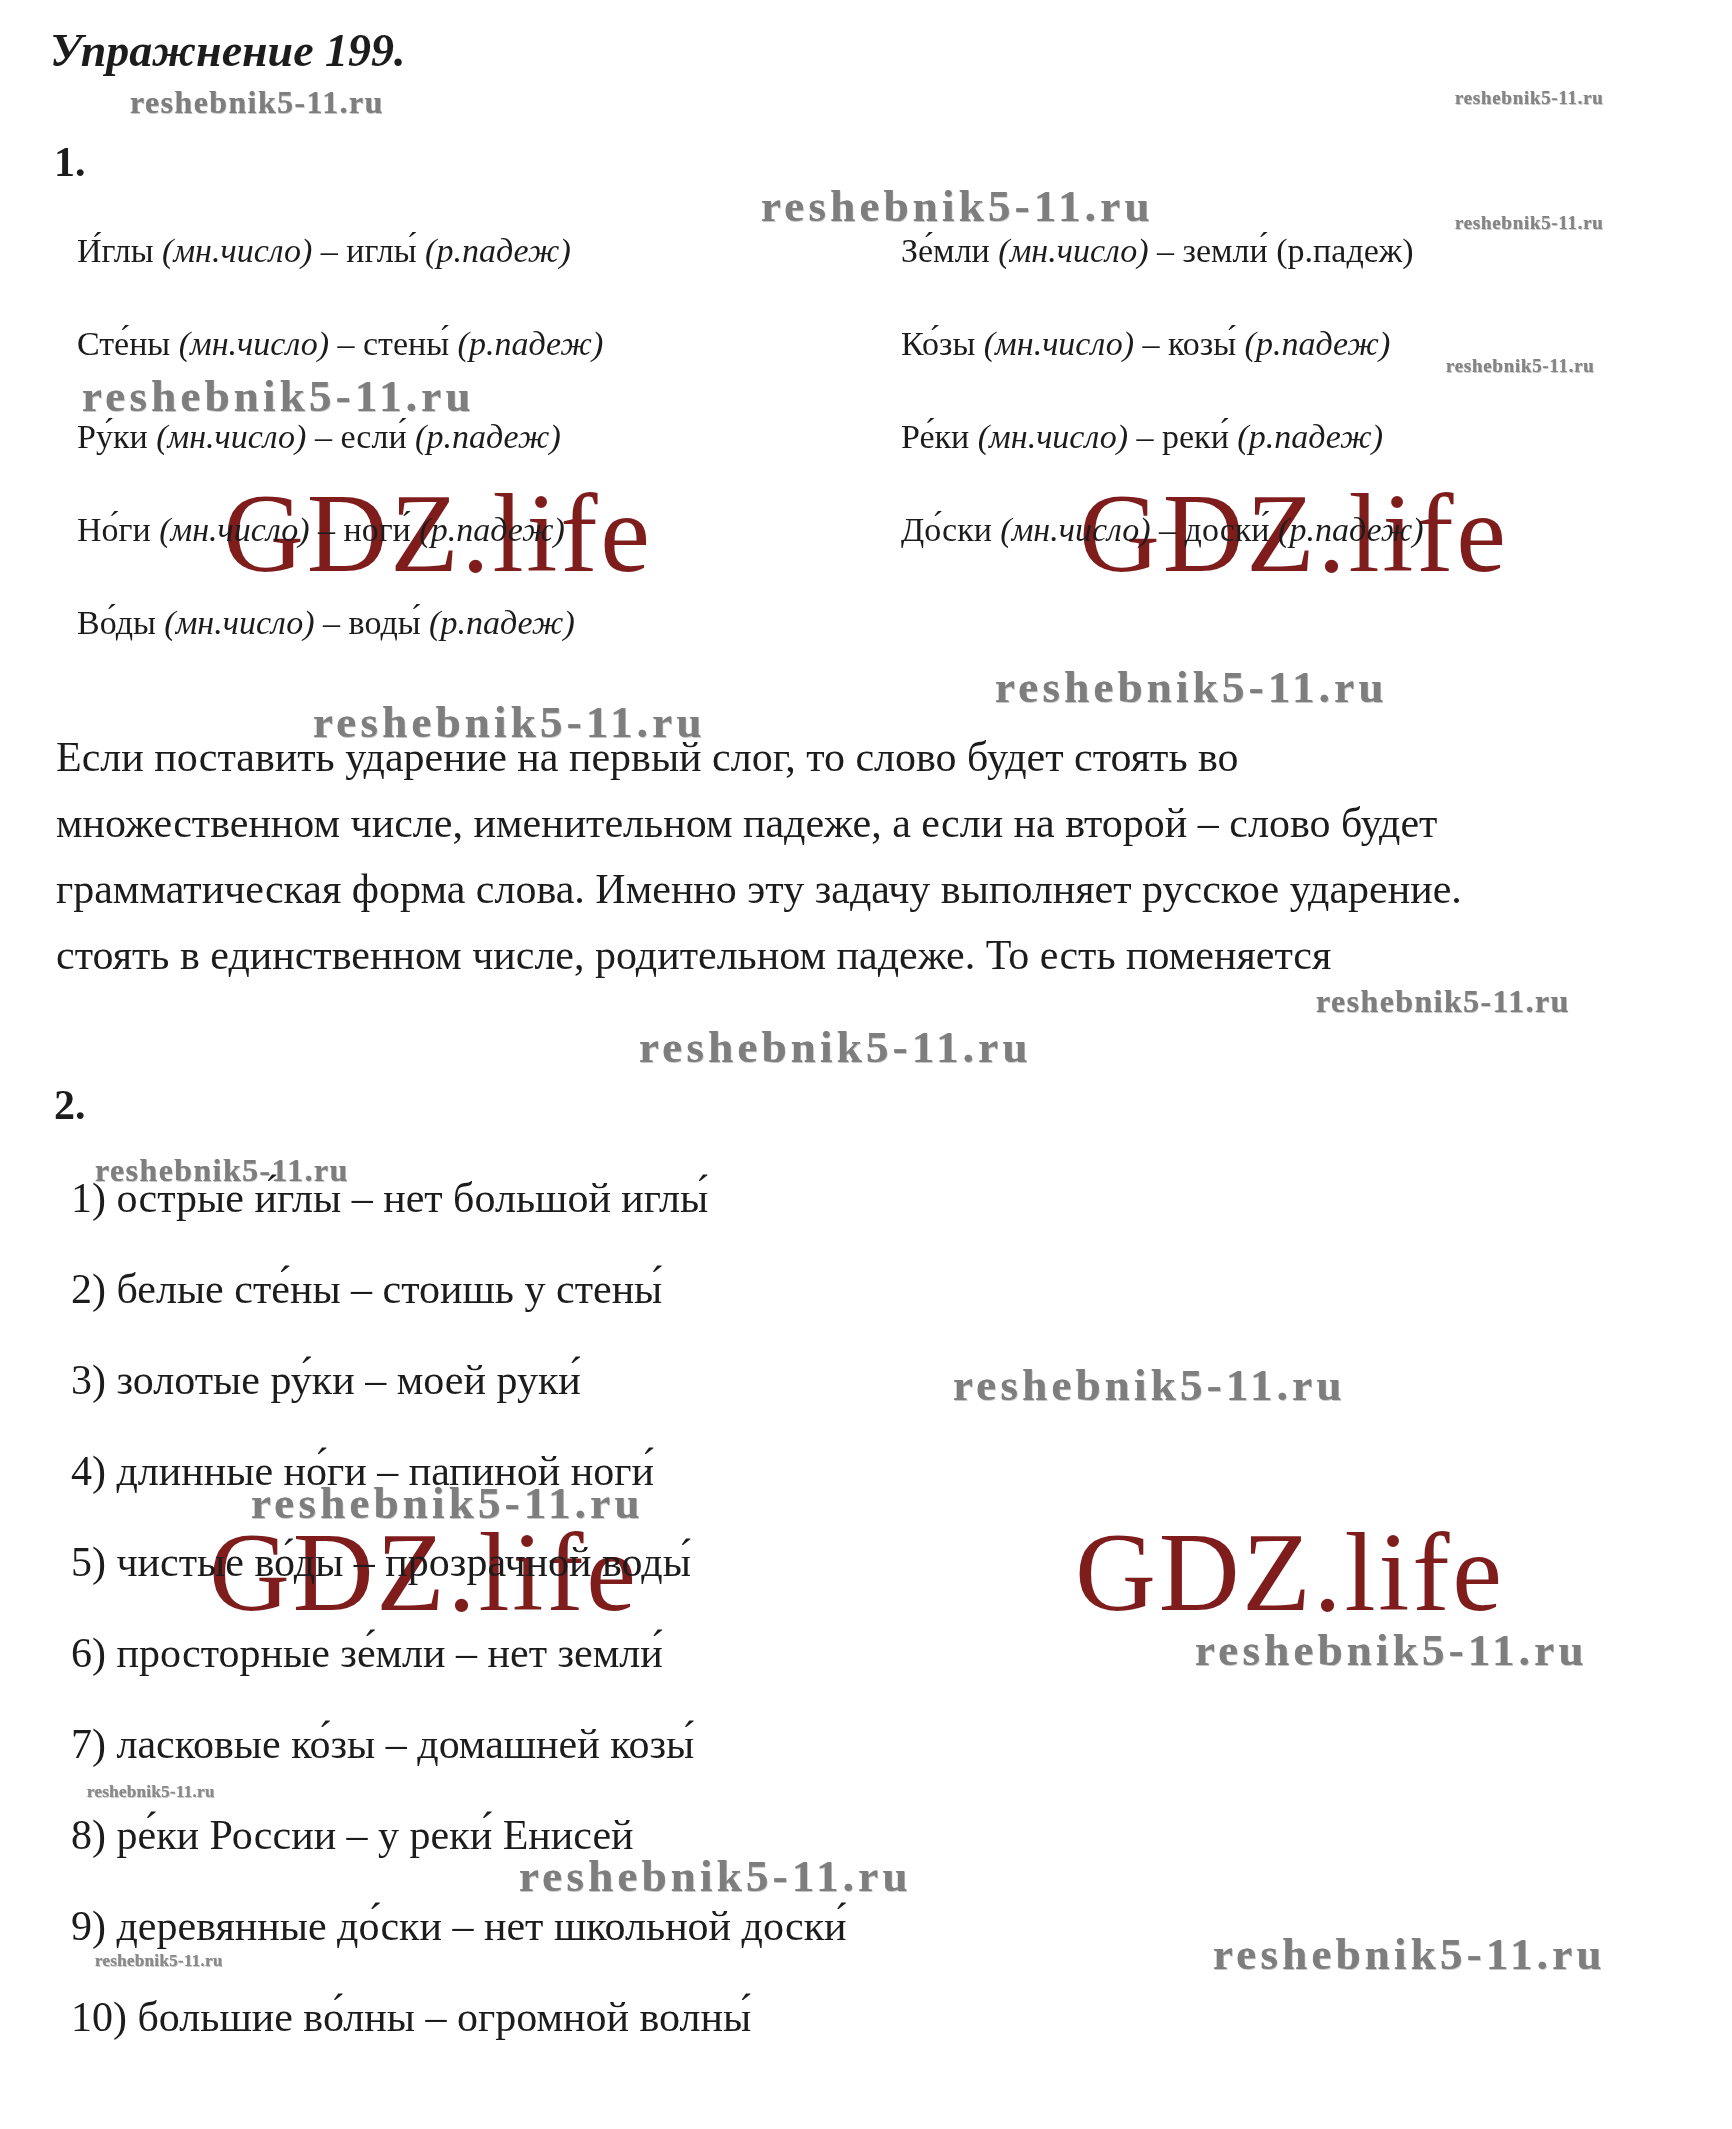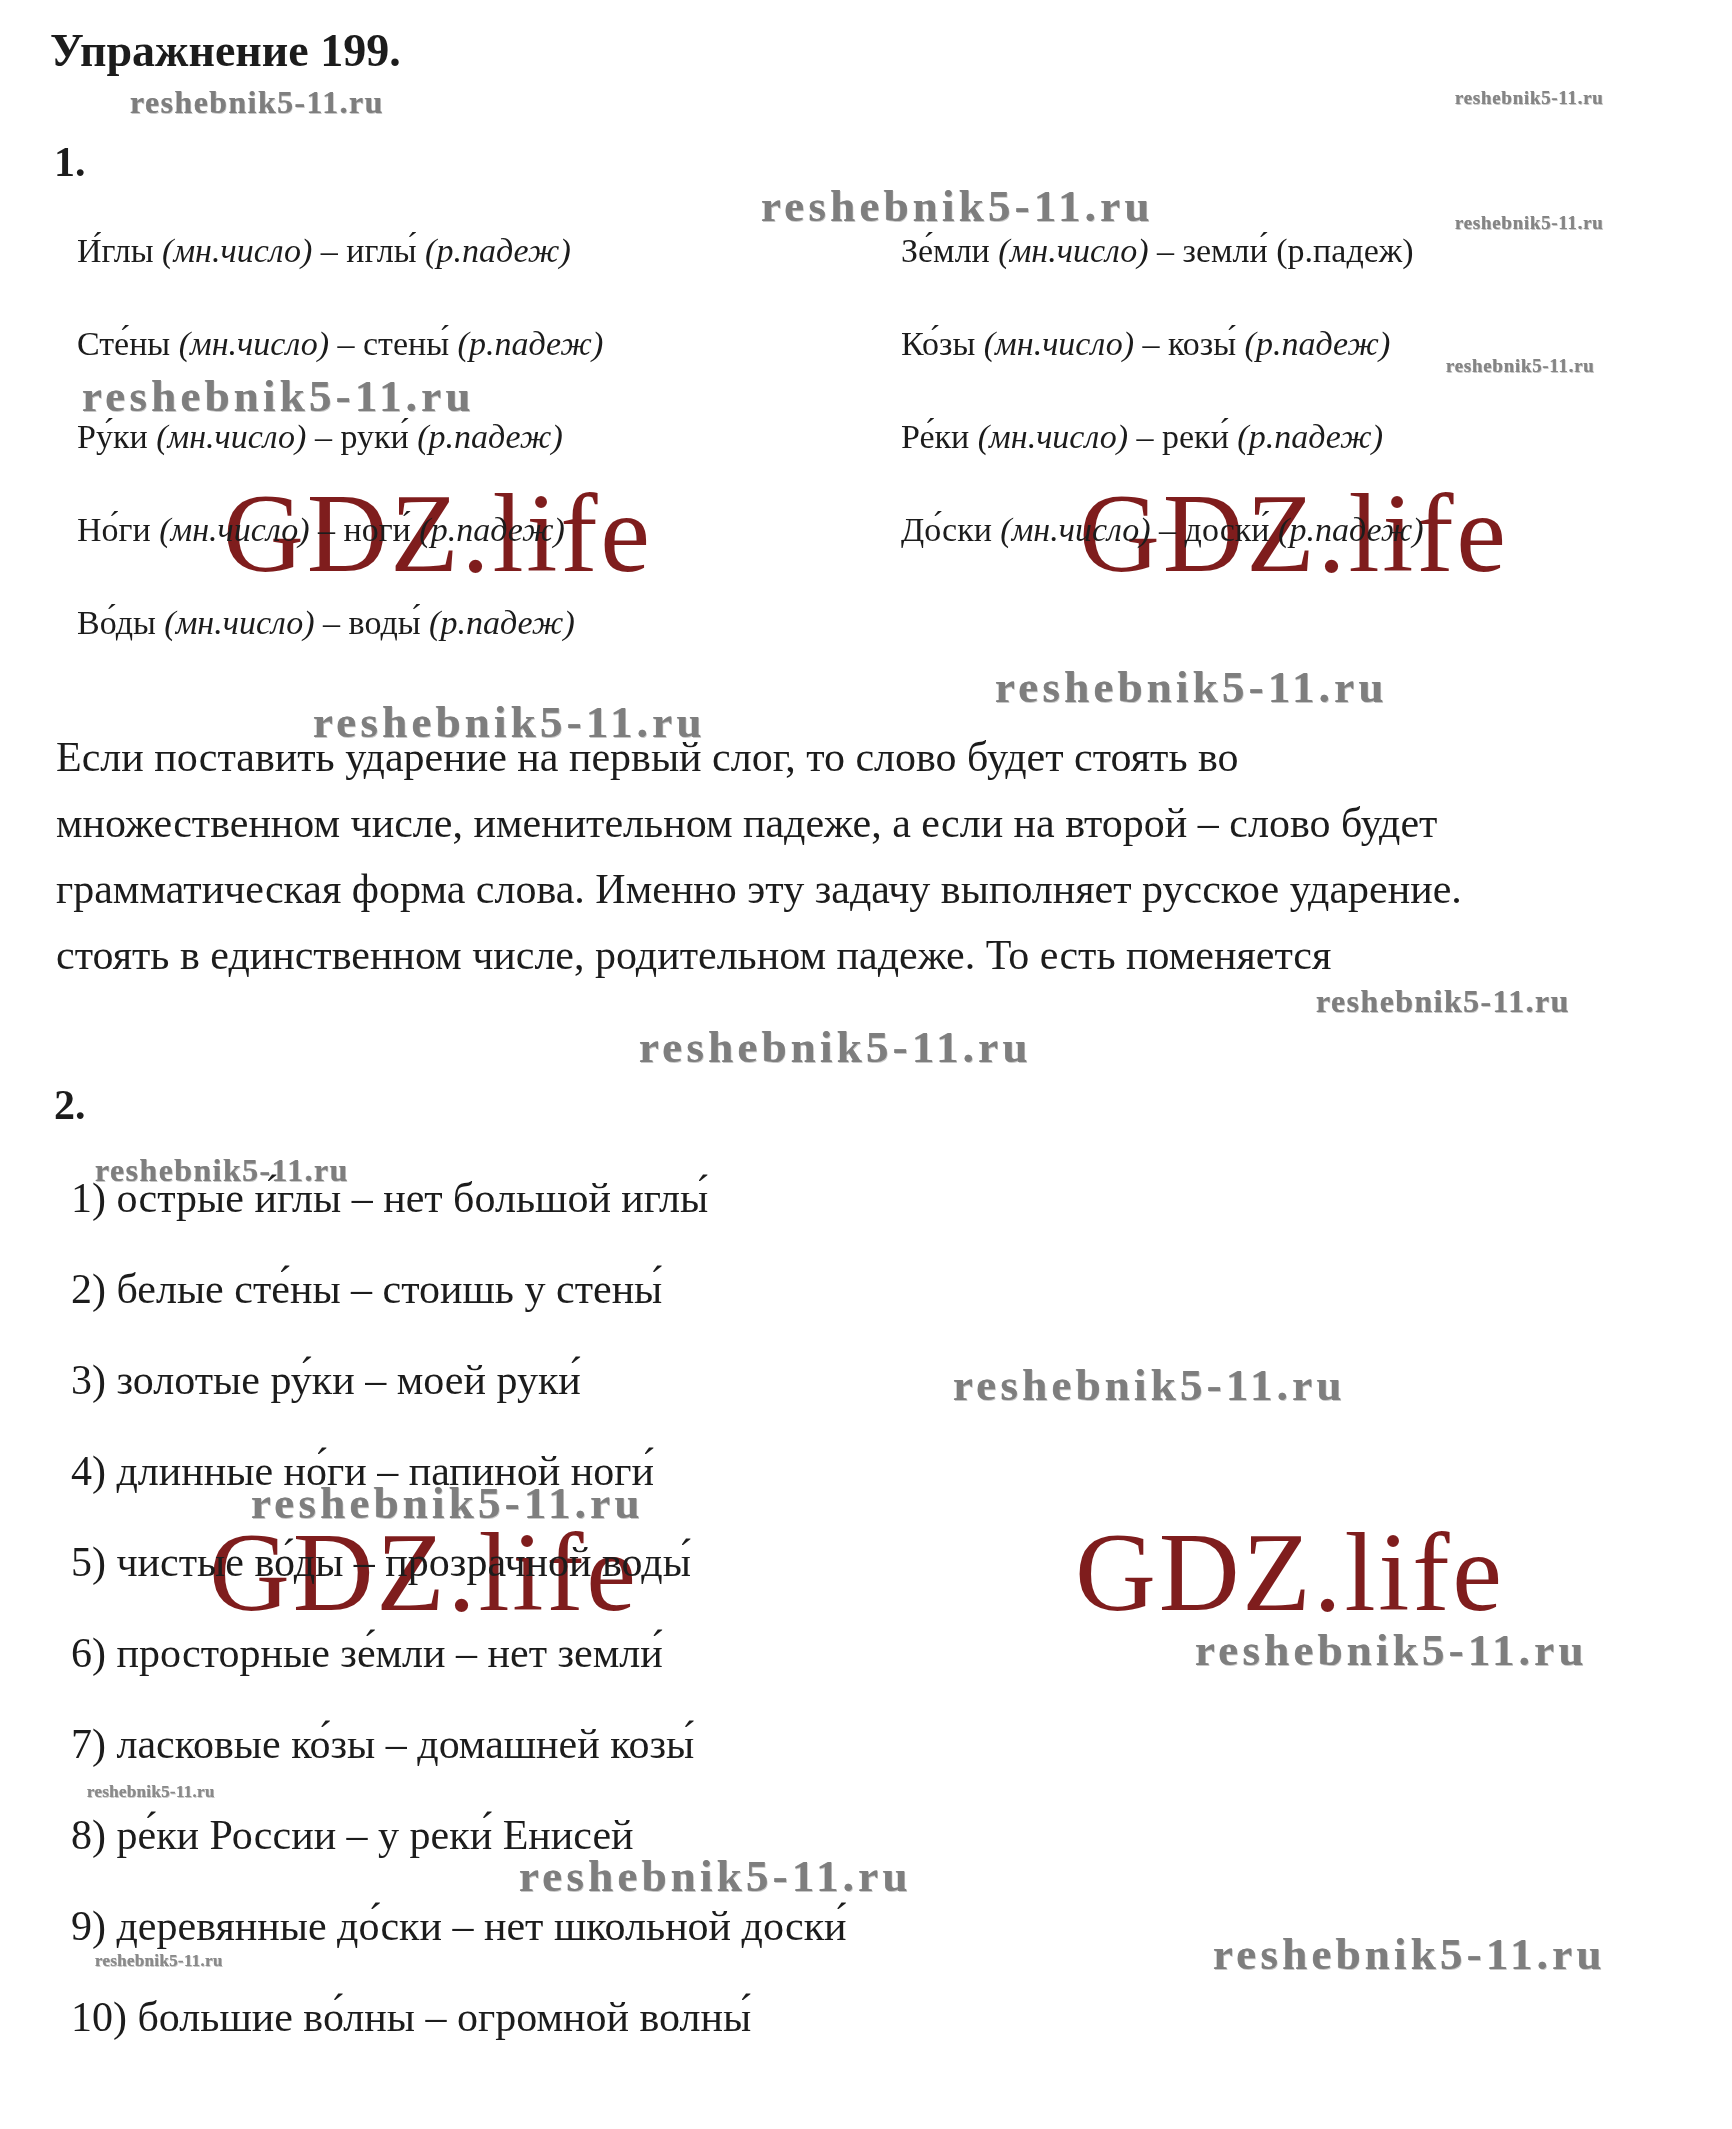--- a/index.html
+++ b/index.html
@@ -6,21 +6,21 @@
   html,body{margin:0;padding:0;background:#ffffff;}
   .page{
     position:relative;
     width:1732px;
     height:2129px;
     background:#ffffff;
     font-family:"Liberation Serif", serif;
     color:#1c1c1c;
     overflow:hidden;
   }
-  .h-title{position:absolute;font-size:46px;font-weight:bold;white-space:nowrap;}
+  .h-title{position:absolute;font-size:46px;font-weight:bold;white-space:nowrap;font-style:italic;}
   .h-num{position:absolute;font-size:42px;font-weight:bold;white-space:nowrap;}
   .col{position:absolute;font-size:34px;line-height:93px;white-space:nowrap;}
   .para{position:absolute;font-size:42px;line-height:66px;white-space:nowrap;}
   .items{position:absolute;font-size:42px;line-height:91px;white-space:nowrap;margin-left:12px;}
   .it{font-style:italic;}
   .wm{
     position:absolute;
     font-family:Liberation Serif, serif;
     font-weight:bold;
     color:#7e7e7e;
@@ -52,21 +52,21 @@
   <div class="ghost" style="left:1079px;top:469px;">GDZ.life</div>
   <div class="ghost" style="left:209px;top:1508px;">GDZ.life</div>
   <div class="ghost" style="left:1075px;top:1508px;">GDZ.life</div>
 
   <div class="h-title txt" style="left:50px;top:24.4px;">Упражнение 199.</div>
   <div class="h-num txt" style="left:54px;top:138px;">1.</div>
 
   <div class="col txt" style="left:77px;top:204px;">
     <div><span>И́глы</span> <span class="it">(мн.число)</span> <span>–</span> <span>иглы́</span> <span class="it">(р.падеж)</span></div>
     <div><span>Сте́ны</span> <span class="it">(мн.число)</span> <span>–</span> <span>стены́</span> <span class="it">(р.падеж)</span></div>
-    <div><span>Ру́ки</span> <span class="it">(мн.число)</span> <span>–</span> <span>руки́</span> <span class="it">(р.падеж)</span></div>
+    <div><span>Ру́ки</span> <span class="it">(мн.число)</span> <span>–</span> <span>если́</span> <span class="it">(р.падеж)</span></div>
     <div><span>Но́ги</span> <span class="it">(мн.число)</span> <span>–</span> <span>ноги́</span> <span class="it">(р.падеж)</span></div>
     <div><span>Во́ды</span> <span class="it">(мн.число)</span> <span>–</span> <span>воды́</span> <span class="it">(р.падеж)</span></div>
   </div>
 
   <div class="col txt" style="left:901px;top:204px;">
     <div><span>Зе́мли</span> <span class="it">(мн.число)</span> <span>–</span> <span>земли́</span> <span>(р.падеж)</span></div>
     <div><span>Ко́зы</span> <span class="it">(мн.число)</span> <span>–</span> <span>козы́</span> <span class="it">(р.падеж)</span></div>
     <div><span>Ре́ки</span> <span class="it">(мн.число)</span> <span>–</span> <span>реки́</span> <span class="it">(р.падеж)</span></div>
     <div><span>До́ски</span> <span class="it">(мн.число)</span> <span>–</span> <span>доски́</span> <span class="it">(р.падеж)</span></div>
   </div>

